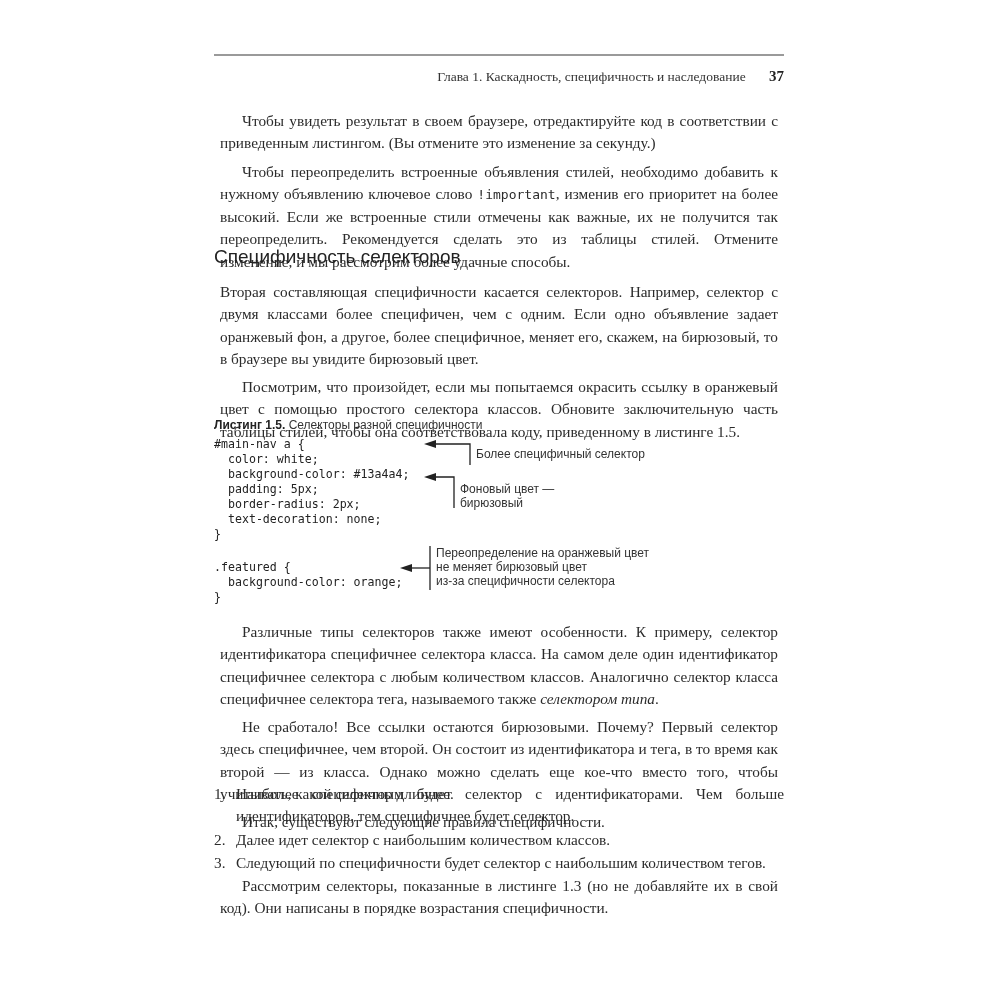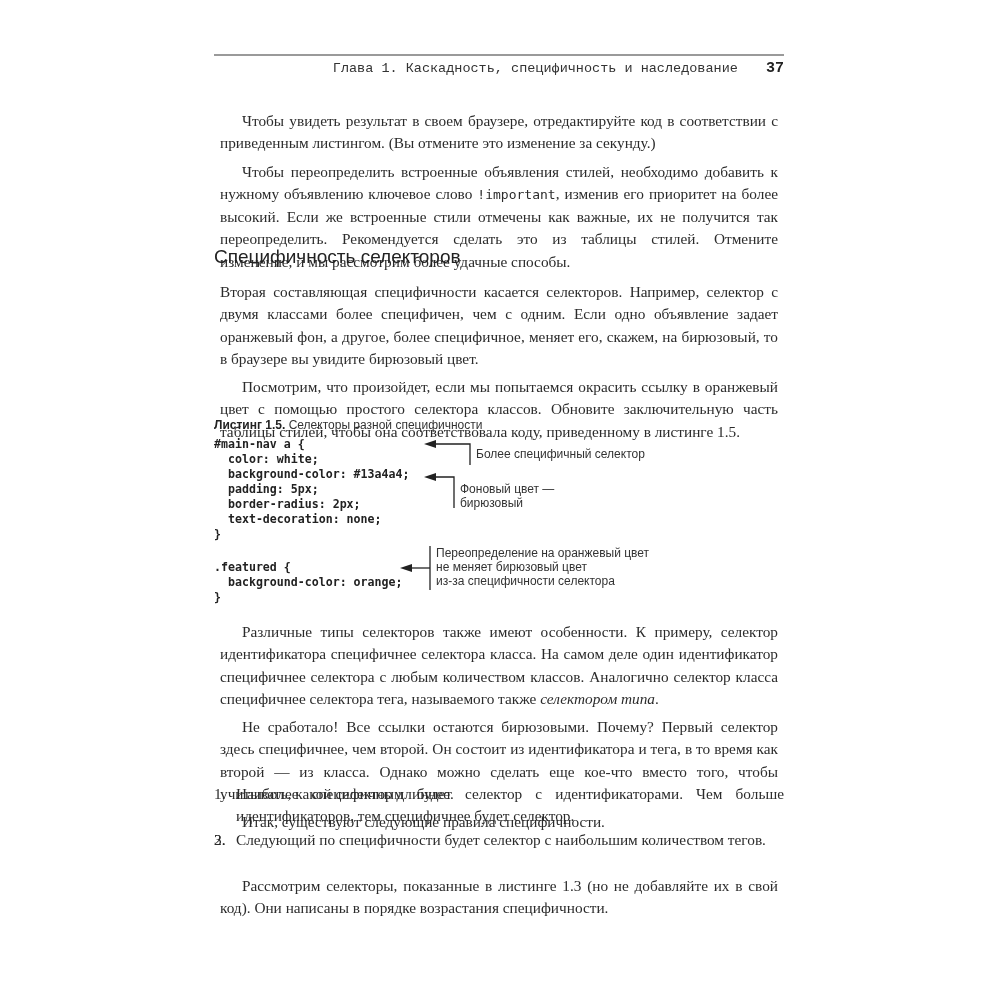--- a/index.html
+++ b/index.html
@@ -1,30 +1,30 @@
 <!DOCTYPE html>
 <html><head>
   <meta charset="utf-8">
   <style>
     html, body { margin: 0; padding: 0; background: #ffffff; }
     body { width: 1000px; height: 1000px; position: relative; overflow: hidden; color: #2a2a2a; }
     .page { position: absolute; left: 214px; top: 0; width: 570px; }
     .rule { position: absolute; left: 0; top: 54px; width: 570px; height: 2px; background: #9a9a9a; }
-    .running-head { position: absolute; right: 0; top: 60px; font-family: Liberation Mono, monospace; font-size: 13.5px; color: #333; white-space: nowrap; }
+    .running-head { position: absolute; right: 0; top: 68px; font-family: Liberation Serif, serif; font-size: 13.5px; color: #333; white-space: nowrap; }
     .running-head .title { margin-right: 20px; }
     .running-head .pageno { font-weight: bold; font-size: 15px; color: #222; }
     .serif { font-family: "Liberation Serif", serif; font-size: 15.3px; line-height: 22.3px; color: #2b2b2b; text-align: justify; }
     .p { margin: 6px; text-indent: 22px; }
     .p.noindent { text-indent: 0; }
     .block1 { position: absolute; left: 0; top: 104px; width: 570px; }
     .heading { position: absolute; left: 0; top: 246px; font-family: "Liberation Sans", sans-serif; font-size: 19px; color: #222; }
     .block2 { position: absolute; left: 0; top: 275px; width: 570px; }
     .listing-caption { position: absolute; left: 0; top: 418px; font-family: "Liberation Sans", sans-serif; font-size: 12px; color: #333; white-space: nowrap; }
     .listing-caption b { font-weight: bold; color: #222; }
-    .code { position: absolute; left: 0; font-family: "DejaVu Sans Mono", monospace; font-size: 11.6px; line-height: 15px; color: #222; white-space: pre; font-weight: bold; }
+    .code { position: absolute; left: 0; font-family: "DejaVu Sans Mono", monospace; font-size: 11.6px; line-height: 15px; color: #222; white-space: pre; }
     .code1 { top: 437px; }
     .code2 { top: 560px; }
     .note { position: absolute; font-family: "Liberation Sans", sans-serif; font-size: 12px; line-height: 14px; color: #333; white-space: nowrap; }
     .arrows { position: absolute; left: 0; top: 0; width: 570px; height: 1000px; pointer-events: none; }
     .block3 { position: absolute; left: 0; top: 615px; width: 570px; }
     .list { position: absolute; left: 0; top: 783px; width: 570px; }
     .li { position: relative; padding-left: 22px; margin: 0; }
     .li .num { position: absolute; left: 0; top: 0; }
     .li + .li { margin-top: 1px; }
     .block4 { position: absolute; left: 0; top: 869px; width: 570px; }
@@ -91,20 +91,20 @@
 из-за специфичности селектора</div>
 
   <div class="block3 serif">
     <p class="p"><span>Различные типы селекторов также имеют особенности. К примеру, селектор идентификатора специфичнее селектора класса. На самом деле один идентификатор специфичнее селектора с любым количеством классов. Аналогично селектор класса специфичнее селектора тега, называемого также </span><i>селектором типа</i><span>.</span></p>
     <p class="p">Не сработало! Все ссылки остаются бирюзовыми. Почему? Первый селектор здесь специфичнее, чем второй. Он состоит из идентификатора и тега, в то время как второй — из класса. Однако можно сделать еще кое-что вместо того, чтобы учитывать, какой селектор длиннее.</p>
     <p class="p">Итак, существуют следующие правила специфичности.</p>
   </div>
 
   <div class="list serif">
     <p class="li"><span class="num">1.</span><span>Наиболее специфичным будет селектор с идентификаторами. Чем больше идентификаторов, тем специфичнее будет селектор.</span></p>
-    <p class="li"><span class="num">2.</span></p>
+    <p class="li"><span class="num">2.</span><span>Далее идет селектор с наибольшим количеством классов.</span></p>
     <p class="li"><span class="num">3.</span><span>Следующий по специфичности будет селектор с наибольшим количеством тегов.</span></p>
   </div>
 
   <div class="block4 serif">
     <p class="p">Рассмотрим селекторы, показанные в листинге 1.3 (но не добавляйте их в свой код). Они написаны в порядке возрастания специфичности.</p>
   </div>
 </div>
 
 </body></html>

